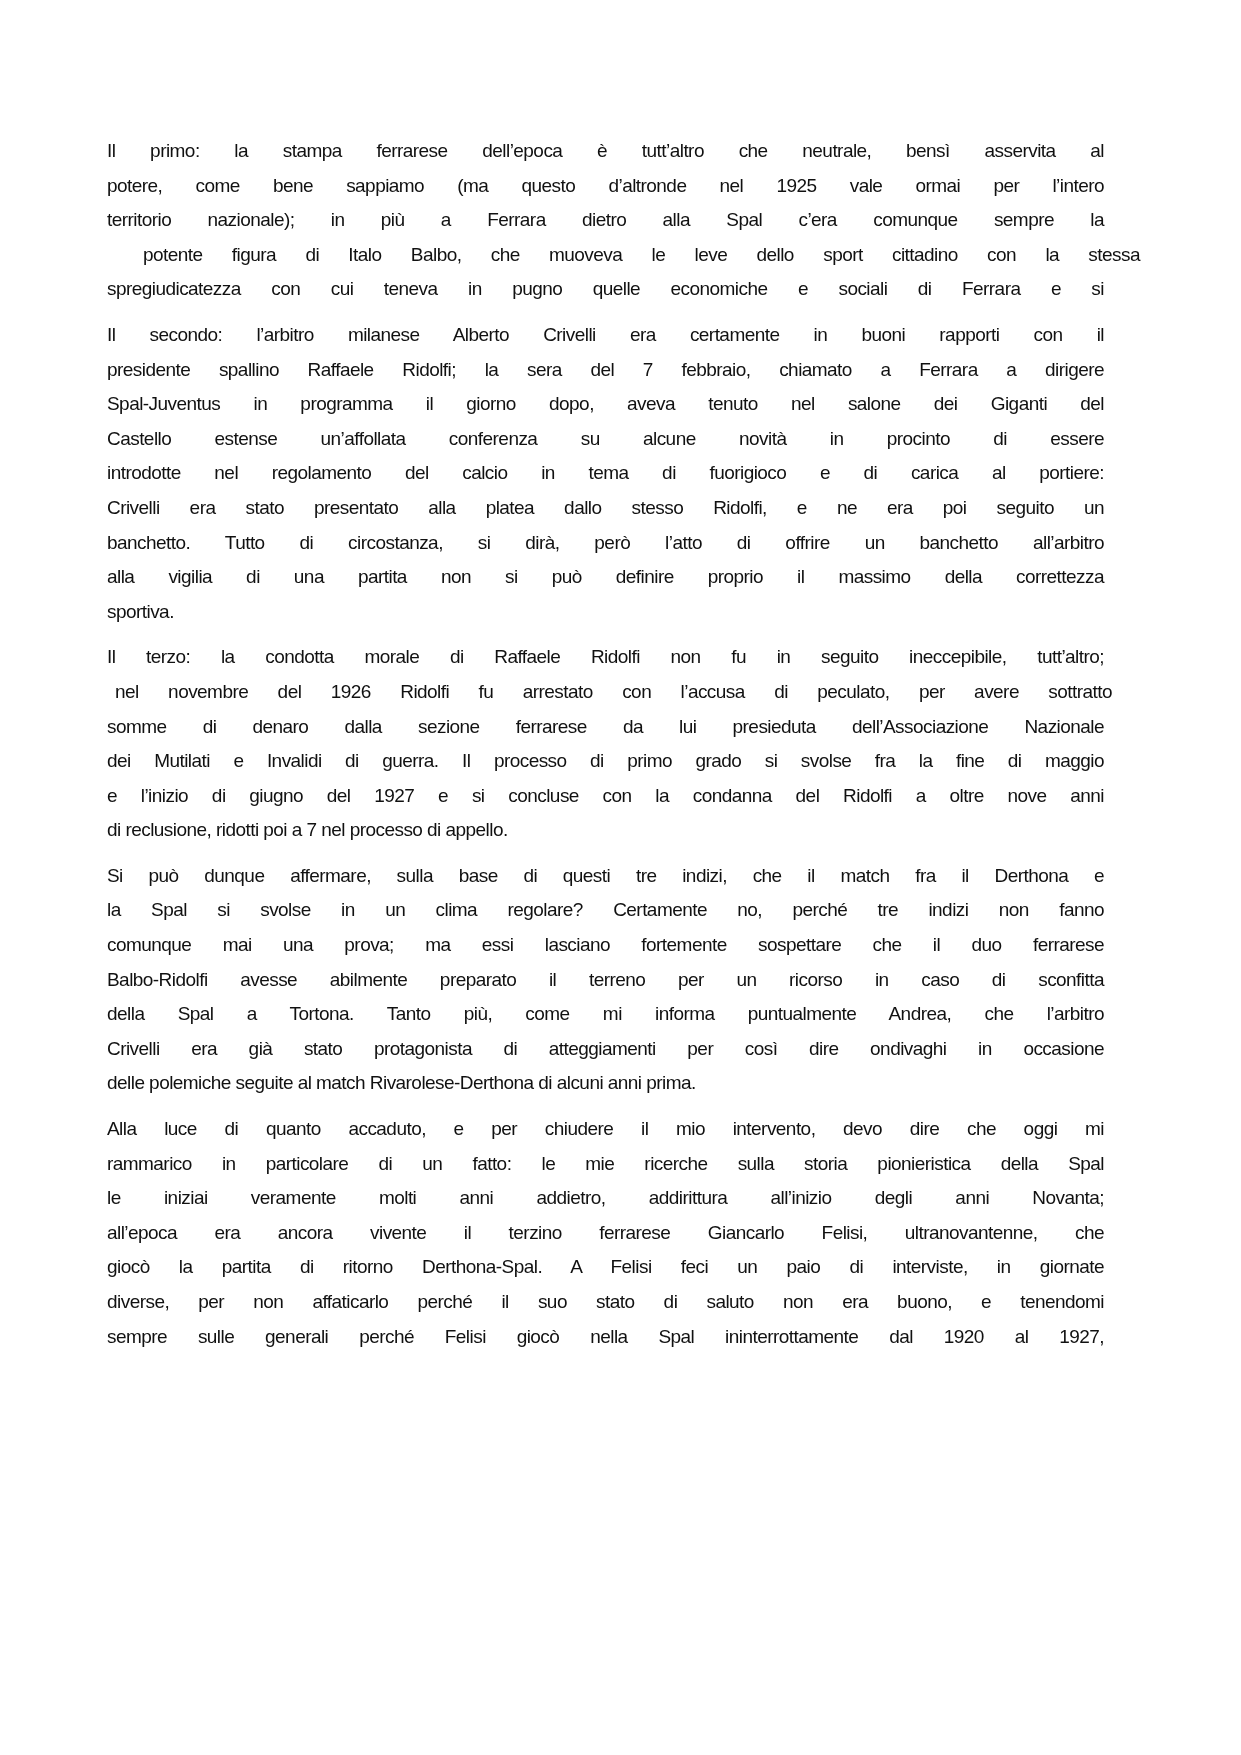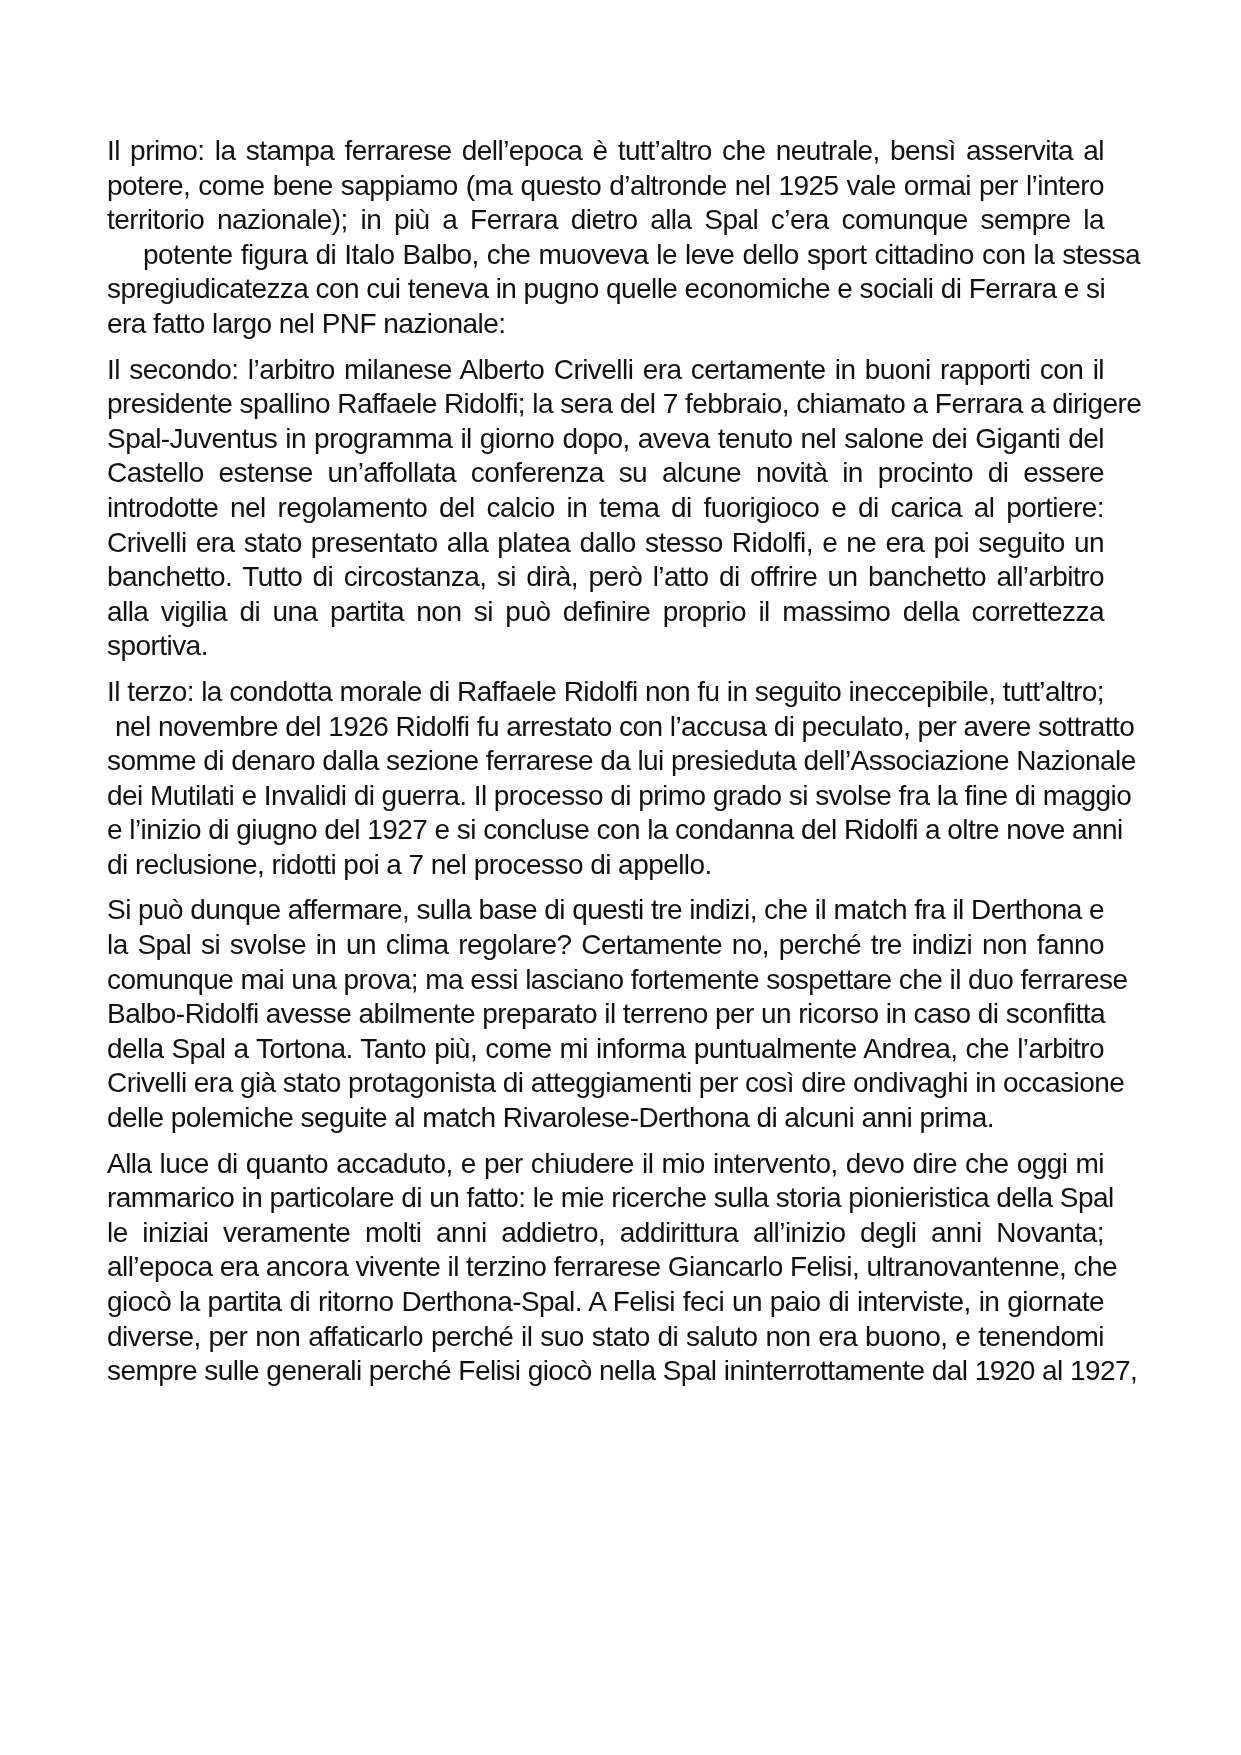--- a/index.html
+++ b/index.html
@@ -19,21 +19,21 @@
       position: absolute;
       left: 107px;
       top: 134px;
       width: 997px;
     }
     .para {
       margin: 0 0 11px 0;
     }
     .line {
       display: block;
-      font-size: 28px;
+      font-size: 19px;
       line-height: 34.6px;
       height: 34.6px;
       white-space: nowrap;
       text-align: justify;
       text-align-last: justify;
       letter-spacing: -0.55px;
       word-spacing: 0px;
       transform-origin: left center;
     }
     .line.last {
@@ -44,21 +44,20 @@
 <body>
 
 <div class="page">
 
   <div class="para">
     <span class="line" style="width: 997px; display: block;">Il primo: la stampa ferrarese dell’epoca è tutt’altro che neutrale, bensì asservita al</span>
     <span class="line" style="width: 997px; display: block;">potere, come bene sappiamo (ma questo d’altronde nel 1925 vale ormai per l’intero</span>
     <span class="line" style="width: 997px; display: block;">territorio nazionale); in più a Ferrara dietro alla Spal c’era comunque sempre la</span>
     <span class="line" style="width: 997px; display: block; margin-left: 36px;">potente figura di Italo Balbo, che muoveva le leve dello sport cittadino con la stessa</span>
     <span class="line" style="width: 997px; display: block;">spregiudicatezza con cui teneva in pugno quelle economiche e sociali di Ferrara e si</span>
-    <span class="line last" style="width: 997px; display: block;">era fatto largo nel PNF nazionale:</span>
   </div>
 
   <div class="para">
     <span class="line" style="width: 997px; display: block;">Il secondo: l’arbitro milanese Alberto Crivelli era certamente in buoni rapporti con il</span>
     <span class="line" style="width: 997px; display: block;">presidente spallino Raffaele Ridolfi; la sera del 7 febbraio, chiamato a Ferrara a dirigere</span>
     <span class="line" style="width: 997px; display: block;">Spal-Juventus in programma il giorno dopo, aveva tenuto nel salone dei Giganti del</span>
     <span class="line" style="width: 997px; display: block;">Castello estense un’affollata conferenza su alcune novità in procinto di essere</span>
     <span class="line" style="width: 997px; display: block;">introdotte nel regolamento del calcio in tema di fuorigioco e di carica al portiere:</span>
     <span class="line" style="width: 997px; display: block;">Crivelli era stato presentato alla platea dallo stesso Ridolfi, e ne era poi seguito un</span>
     <span class="line" style="width: 997px; display: block;">banchetto. Tutto di circostanza, si dirà, però l’atto di offrire un banchetto all’arbitro</span>

